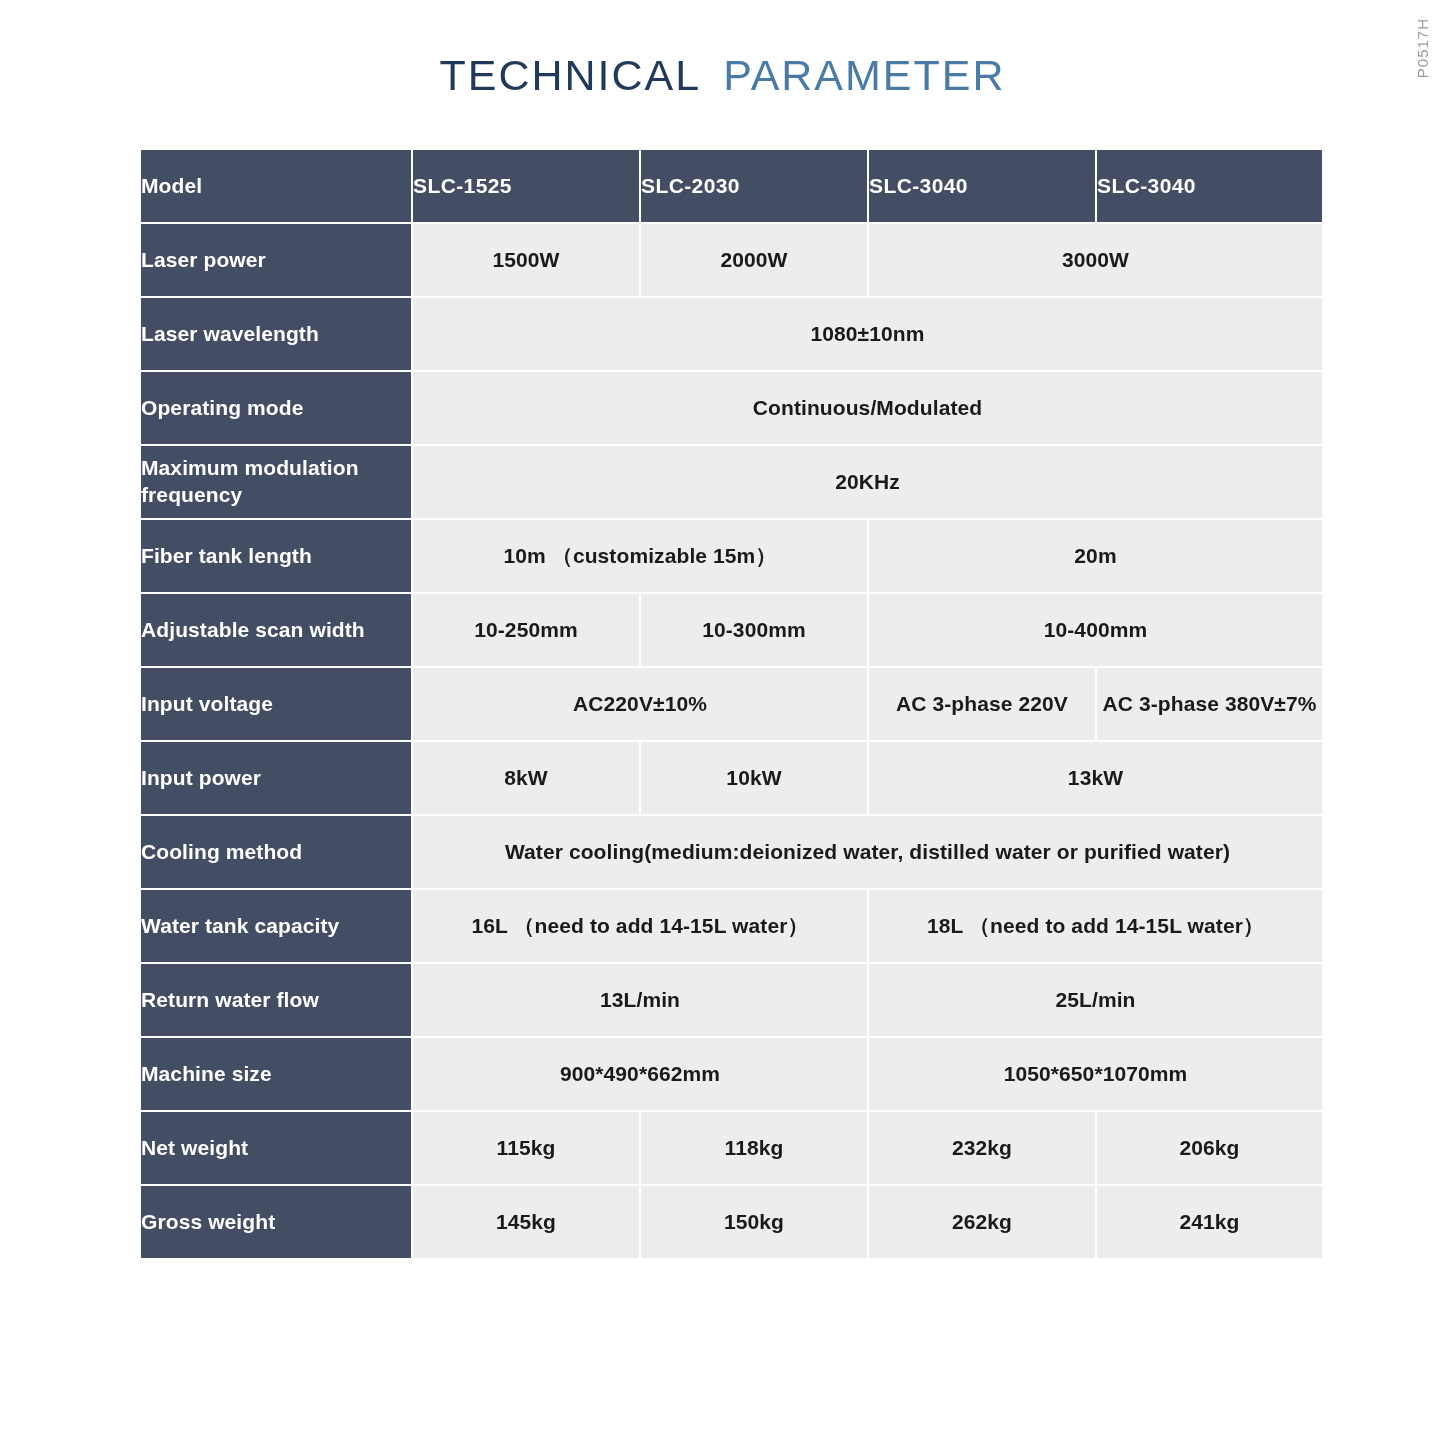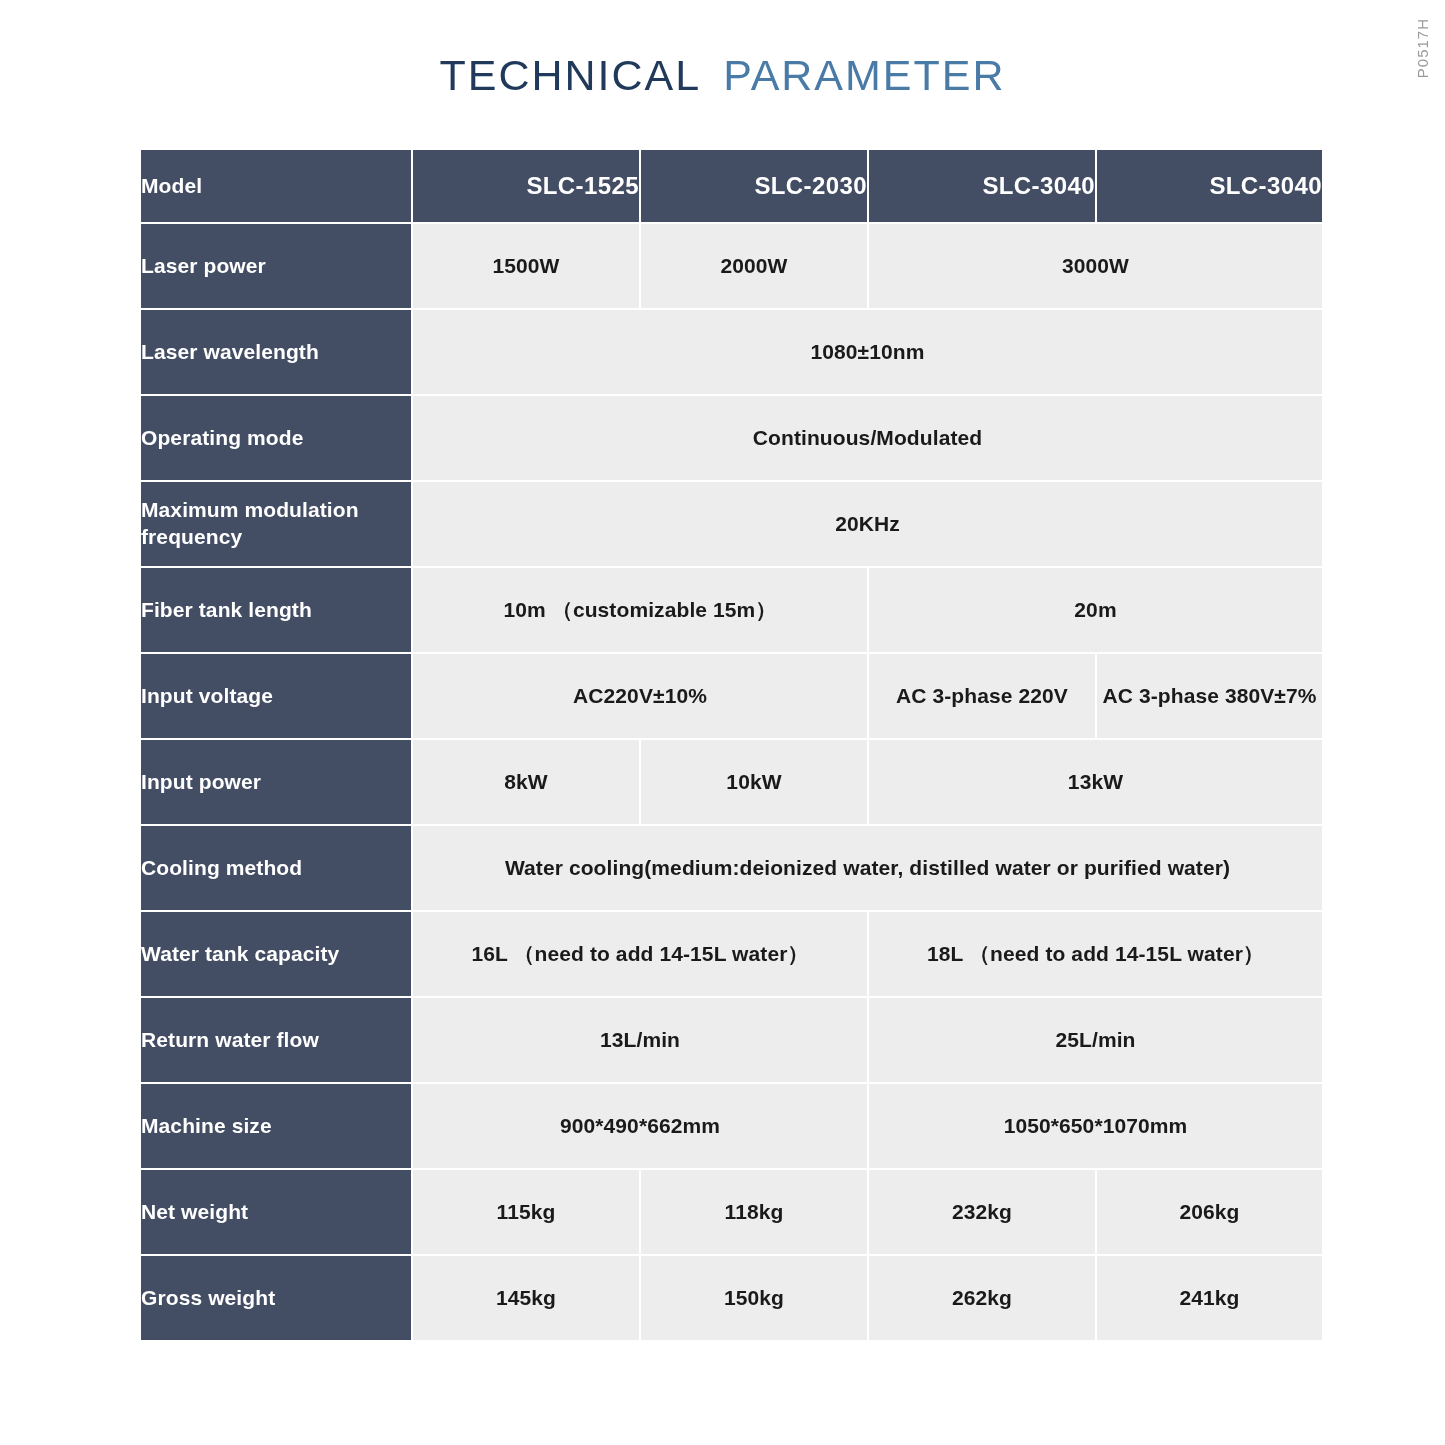--- a/index.html
+++ b/index.html
@@ -82,37 +82,37 @@
     font-weight: bold;
     text-align: left;
     padding: 6px 0 6px 22px;
     line-height: 1.28;
     letter-spacing: 0.1px;
     font-stretch: condensed;
   }
   .cell-head {
     background: #434d63;
     color: #ffffff;
-    font-size: 24px;
+    font-size: 21px;
     font-weight: bold;
-    text-align: right;
+    text-align: left;
     letter-spacing: 0.4px;
   }
   .cell-val {
     background: #ededed;
     color: #1a1a1a;
     font-size: 21px;
     font-weight: bold;
     text-align: center;
     letter-spacing: 0.1px;
     padding: 6px 8px;
     line-height: 1.3;
   }
   tr.r-h  td { height: 72px; }
-  tr.r1   td { height: 84px; }
+  tr.r1   td { height: 72px; }
 </style>
 </head>
 <body>
 
 <div id="title-block">
   <span class="title-word" id="title-technical">Technical</span><span class="title-word" id="title-parameter">Parameter</span>
 </div>
 
 <div id="corner-code">P0517H</div>
 
@@ -151,20 +151,26 @@
       <tr class="r1">
         <td class="cell-label">Maximum modulation frequency</td>
         <td class="cell-val" colspan="4">20KHz</td>
       </tr>
       <tr class="r1">
         <td class="cell-label">Fiber tank length</td>
         <td class="cell-val" colspan="2">10m （customizable 15m）</td>
         <td class="cell-val" colspan="2">20m</td>
       </tr>
       <tr class="r1">
+        <td class="cell-label">Adjustable scan width</td>
+        <td class="cell-val">10-250mm</td>
+        <td class="cell-val">10-300mm</td>
+        <td class="cell-val" colspan="2">10-400mm</td>
+      </tr>
+      <tr class="r1">
         <td class="cell-label">Input voltage</td>
         <td class="cell-val" colspan="2">AC220V±10%</td>
         <td class="cell-val">AC 3-phase 220V</td>
         <td class="cell-val">AC 3-phase 380V±7%</td>
       </tr>
       <tr class="r1">
         <td class="cell-label">Input power</td>
         <td class="cell-val">8kW</td>
         <td class="cell-val">10kW</td>
         <td class="cell-val" colspan="2">13kW</td>

